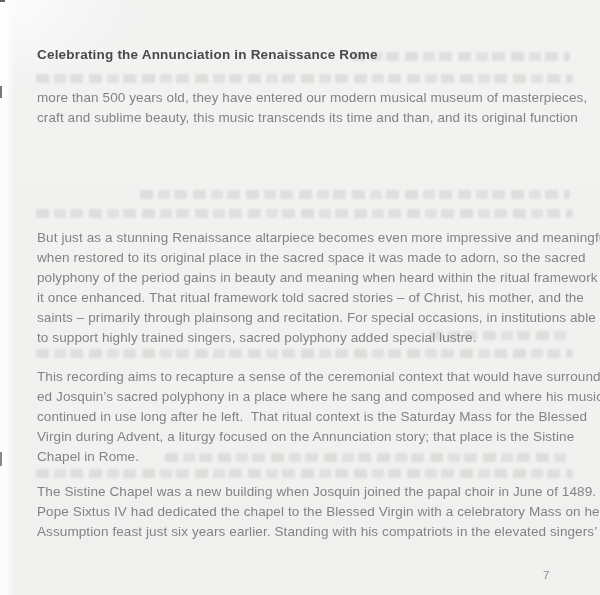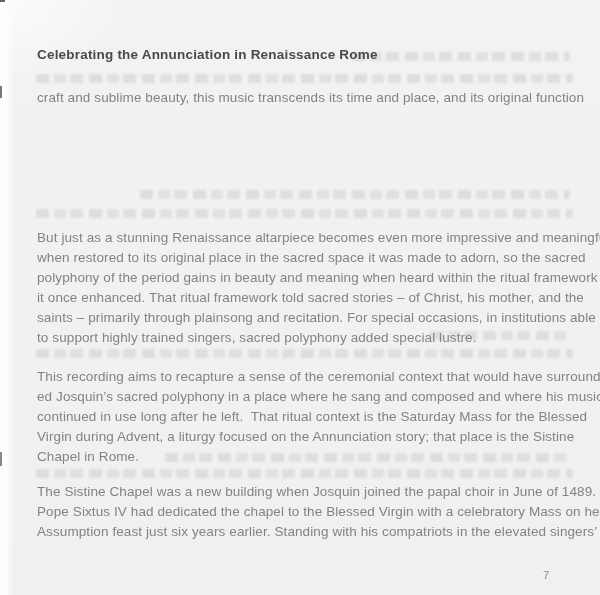--- a/index.html
+++ b/index.html
@@ -76,21 +76,22 @@
   <div class="bleed b3"></div>
   <div class="bleed b4"></div>
   <div class="bleed b5"></div>
   <div class="bleed b6"></div>
   <div class="bleed b7"></div>
   <div class="bleed b8"></div>
 
   <h1 class="heading">Celebrating the Annunciation in Renaissance Rome</h1>
 
   <div class="para p1">
-    <div class="ln">craft and sublime beauty, this music transcends its time and place, and its original function</div>
+    <div class="ln">more than 500 years old, they have entered our modern musical museum of masterpieces,</div>
+    <div class="ln">craft and sublime beauty, this music transcends its time and than, and its original function</div>
   </div>
 
   <div class="para p2">
     <div class="ln">But just as a stunning Renaissance altarpiece becomes even more impressive and meaningful</div>
     <div class="ln">when restored to its original place in the sacred space it was made to adorn, so the sacred</div>
     <div class="ln">polyphony of the period gains in beauty and meaning when heard within the ritual framework</div>
     <div class="ln">it once enhanced. That ritual framework told sacred stories – of Christ, his mother, and the</div>
     <div class="ln">saints – primarily through plainsong and recitation. For special occasions, in institutions able</div>
     <div class="ln">to support highly trained singers, sacred polyphony added special lustre.</div>
   </div>

